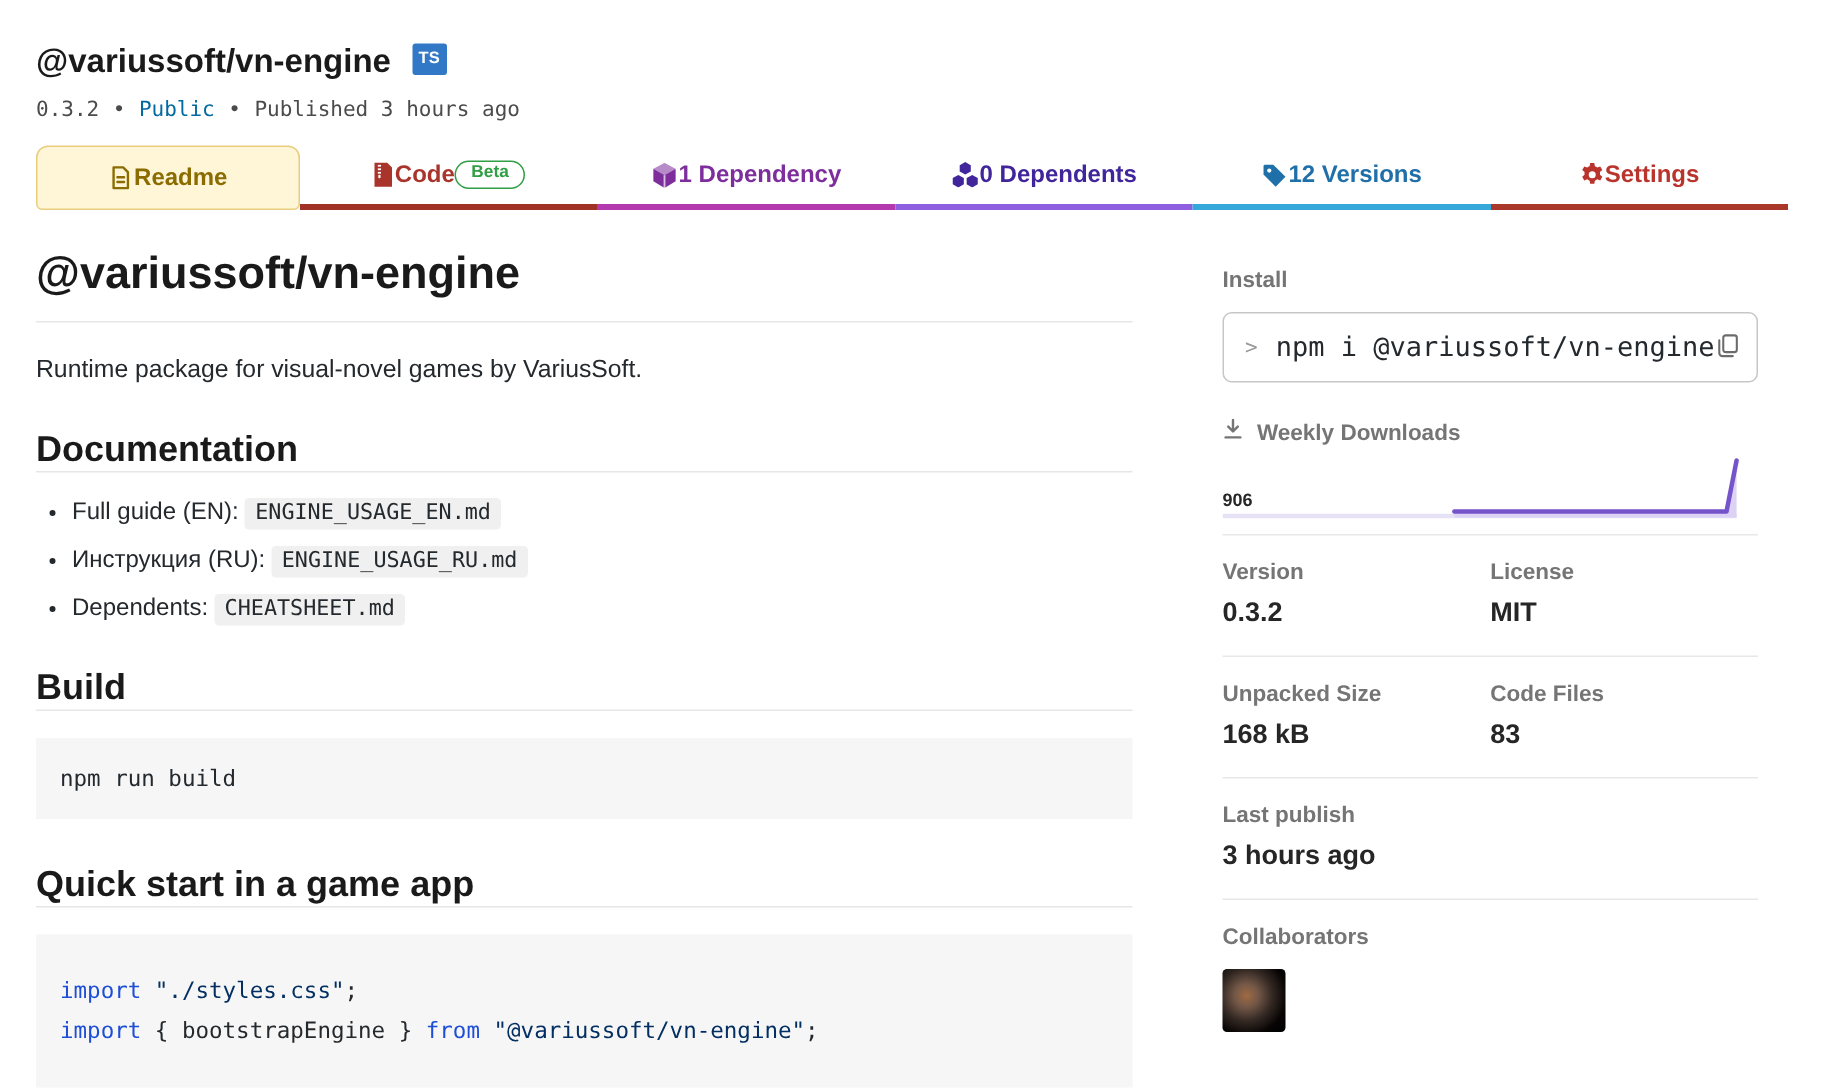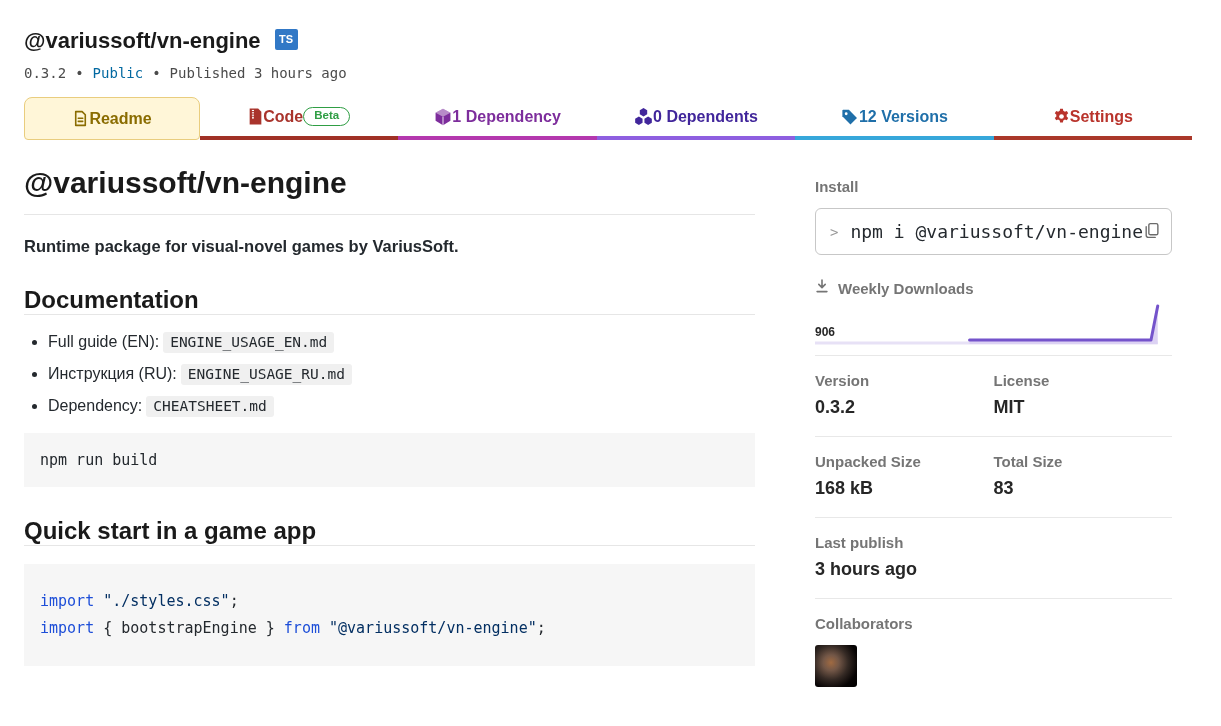--- a/index.html
+++ b/index.html
@@ -44,21 +44,21 @@
   
   .main { display:flex; margin-top:26px; }
   .readme-col { width:731px; flex:0 0 731px; }
   .side-col { width:357px; margin-left:60px; padding-top:12px; }
 
   
   .readme-h1 {
     margin:0; font-size:30px; font-weight:700; line-height:34px;
     padding-bottom:14px; border-bottom:1px solid #e6e6e6; color:#1a1a1a;
   }
-  .readme-desc { margin:22px 0 0; font-size:16.5px; color:#24292e;font-weight:bold; }
+  .readme-desc { margin:22px 0 0; font-size:16.5px; color:#24292e; }
   .readme-h2 {
     margin:30px 0 0; font-size:24px; font-weight:700; line-height:28px;
     border-bottom:1px solid #e6e6e6; color:#1a1a1a;
   }
   .doc-list { margin:18px 0 0; padding-left:24px; }
   .doc-list li { margin:14px 0; font-size:16px; color:#24292e; }
   .inline-code {
     font-family:"DejaVu Sans Mono", monospace; font-size:14.5px; color:#24292e;
     background:#f0f0f0; padding:2px 7px 3px; border-radius:3px; margin-left:4px;
   }
@@ -198,24 +198,25 @@
 
       <h2 class="readme-h2">Documentation</h2>
       <ul class="doc-list">
         <li>
           <span>Full guide (EN):</span><span class="inline-code">ENGINE_USAGE_EN.md</span>
         </li>
         <li>
           <span>Инструкция (RU):</span><span class="inline-code">ENGINE_USAGE_RU.md</span>
         </li>
         <li>
-          <span>Dependency:</span><span class="inline-code">CHEATSHEET.md</span>
+          <span>Dependents:</span><span class="inline-code">CHEATSHEET.md</span>
         </li>
       </ul>
 
+      <h2 class="readme-h2">Build</h2>
       <div class="code-block">npm run build</div>
 
       <h2 class="readme-h2">Quick start in a game app</h2>
       <div class="code-block tall"><span class="tok-kw">import</span><span class="tok-str"> "./styles.css"</span><span class="tok-pl">;</span>
 <span class="tok-kw">import</span><span class="tok-pl"> { bootstrapEngine } </span><span class="tok-kw">from</span><span class="tok-str"> "@variussoft/vn-engine"</span><span class="tok-pl">;</span></div>
     </div>
 
     <div class="side-col">
 
       <div class="side-label">Install</div>
@@ -263,21 +264,21 @@
             <div class="side-value">MIT</div>
           </div>
         </div>
 
         <div class="side-row">
           <div class="side-cell">
             <div class="side-label">Unpacked Size</div>
             <div class="side-value">168 kB</div>
           </div>
           <div class="side-cell">
-            <div class="side-label">Total Size</div>
+            <div class="side-label">Code Files</div>
             <div class="side-value">83</div>
           </div>
         </div>
 
         <div class="side-row">
           <div class="side-cell" style="width:100%;">
             <div class="side-label">Last publish</div>
             <div class="side-value">3 hours ago</div>
           </div>
         </div>

